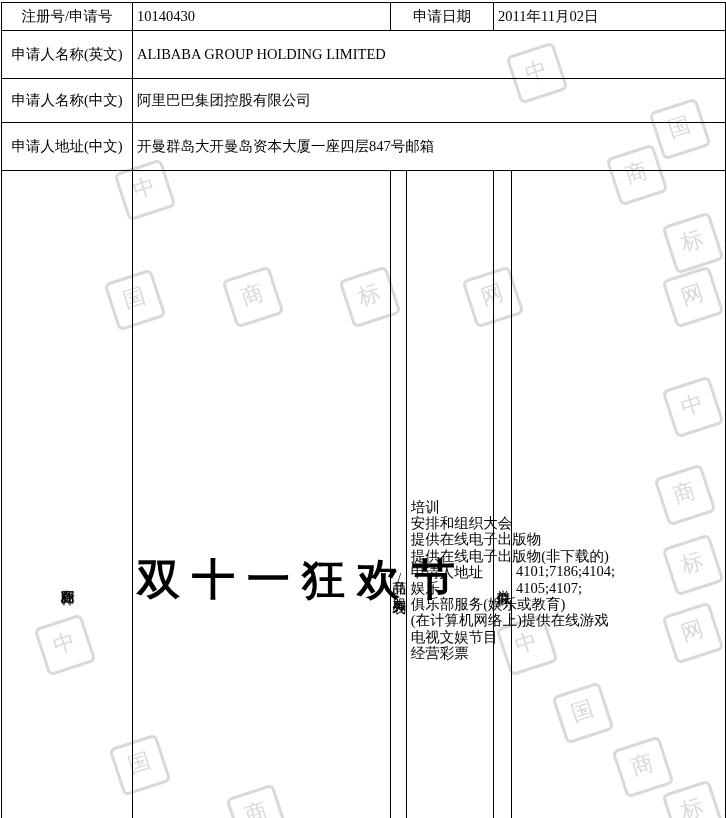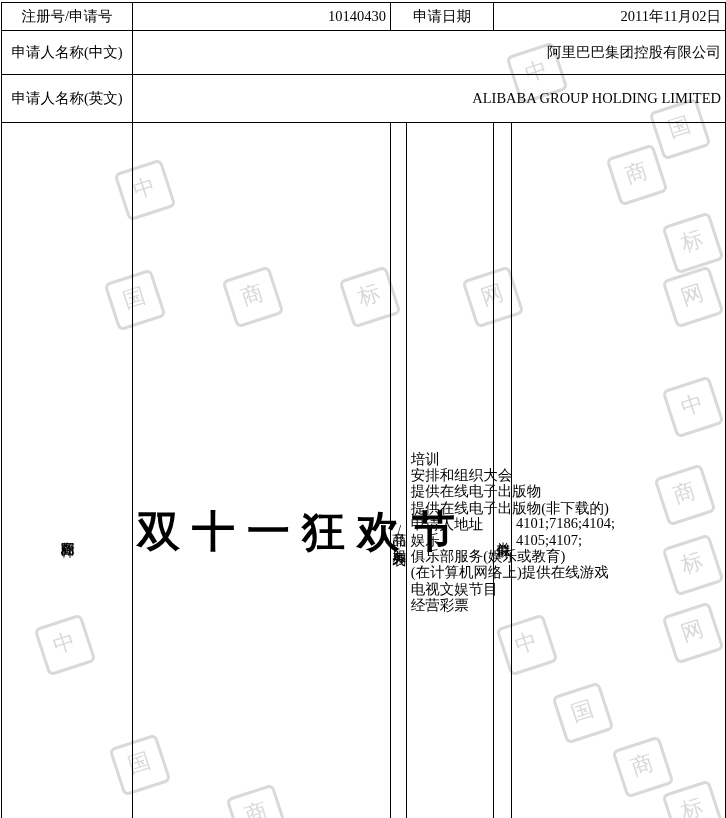--- a/index.html
+++ b/index.html
@@ -56,21 +56,21 @@
     padding: 4px 4px;
     font-size: 14.5px;
     vertical-align: middle;
     background: transparent;
   }
   .lbl {
     text-align: center;
     white-space: nowrap;
   }
   .val {
-    text-align: right;
+    text-align: left;
   }
   .row-h {
     height: 24px;
   }
   .mark-cell {
     height: 440px;
     vertical-align: middle;
     text-align: center;
     position: relative;
   }
@@ -162,30 +162,34 @@
 
     <tbody>
         <tr class="row-h">
       <td class="lbl">注册号/申请号</td>
       <td class="val">10140430</td>
       <td class="lbl">申请日期</td>
       <td class="val">2011年11月02日</td>
     </tr>
 
 
+    <tr style="height:48px">
+      <td class="lbl">申请人名称(英文)</td>
+      <td class="val" colspan="3">ALIBABA GROUP HOLDING LIMITED</td>
+    </tr>
+
     <tr style="height:44px">
       <td class="lbl">申请人名称(中文)</td>
       <td class="val" colspan="3">阿里巴巴集团控股有限公司</td>
     </tr>
 
     <tr style="height:48px">
-      <td class="lbl">申请人名称(英文)</td>
-      <td class="val" colspan="3">ALIBABA GROUP HOLDING LIMITED</td>
-    </tr>
-
+      <td class="lbl">申请人地址(中文)</td>
+      <td class="val" colspan="3">开曼群岛大开曼岛资本大厦一座四层847号邮箱</td>
+    </tr>
 
 
     <tr>
       <td class="vcell mark-cell">
         <div class="vert-label">商标图样</div>
       </td>
       <td class="mark-cell">
         <div class="mark-text">双十一狂欢节</div>
       </td>
       <td class="mark-cell" style="padding:0">

